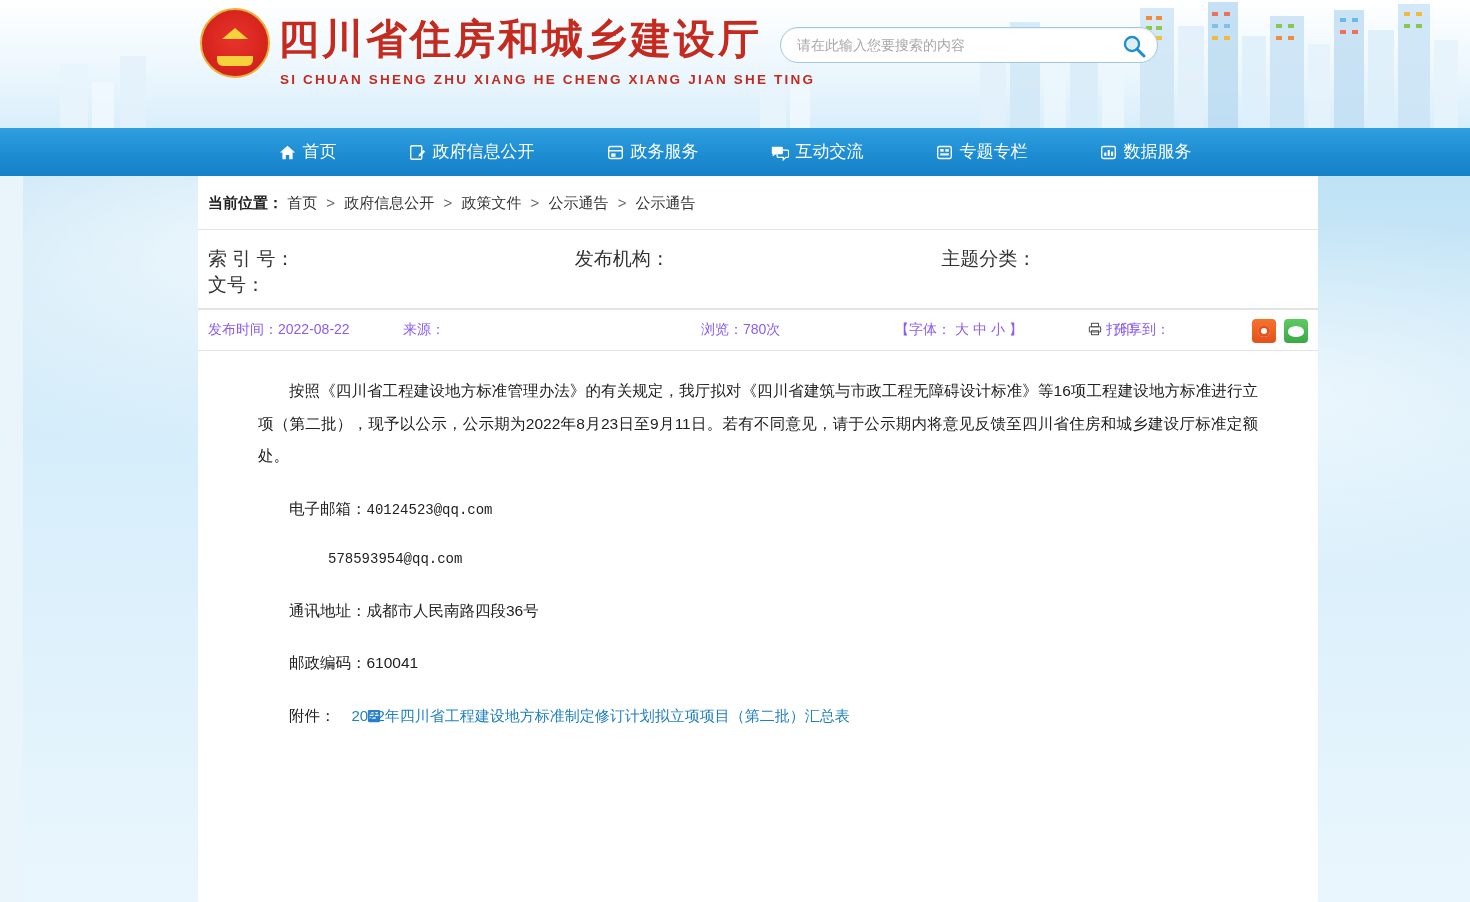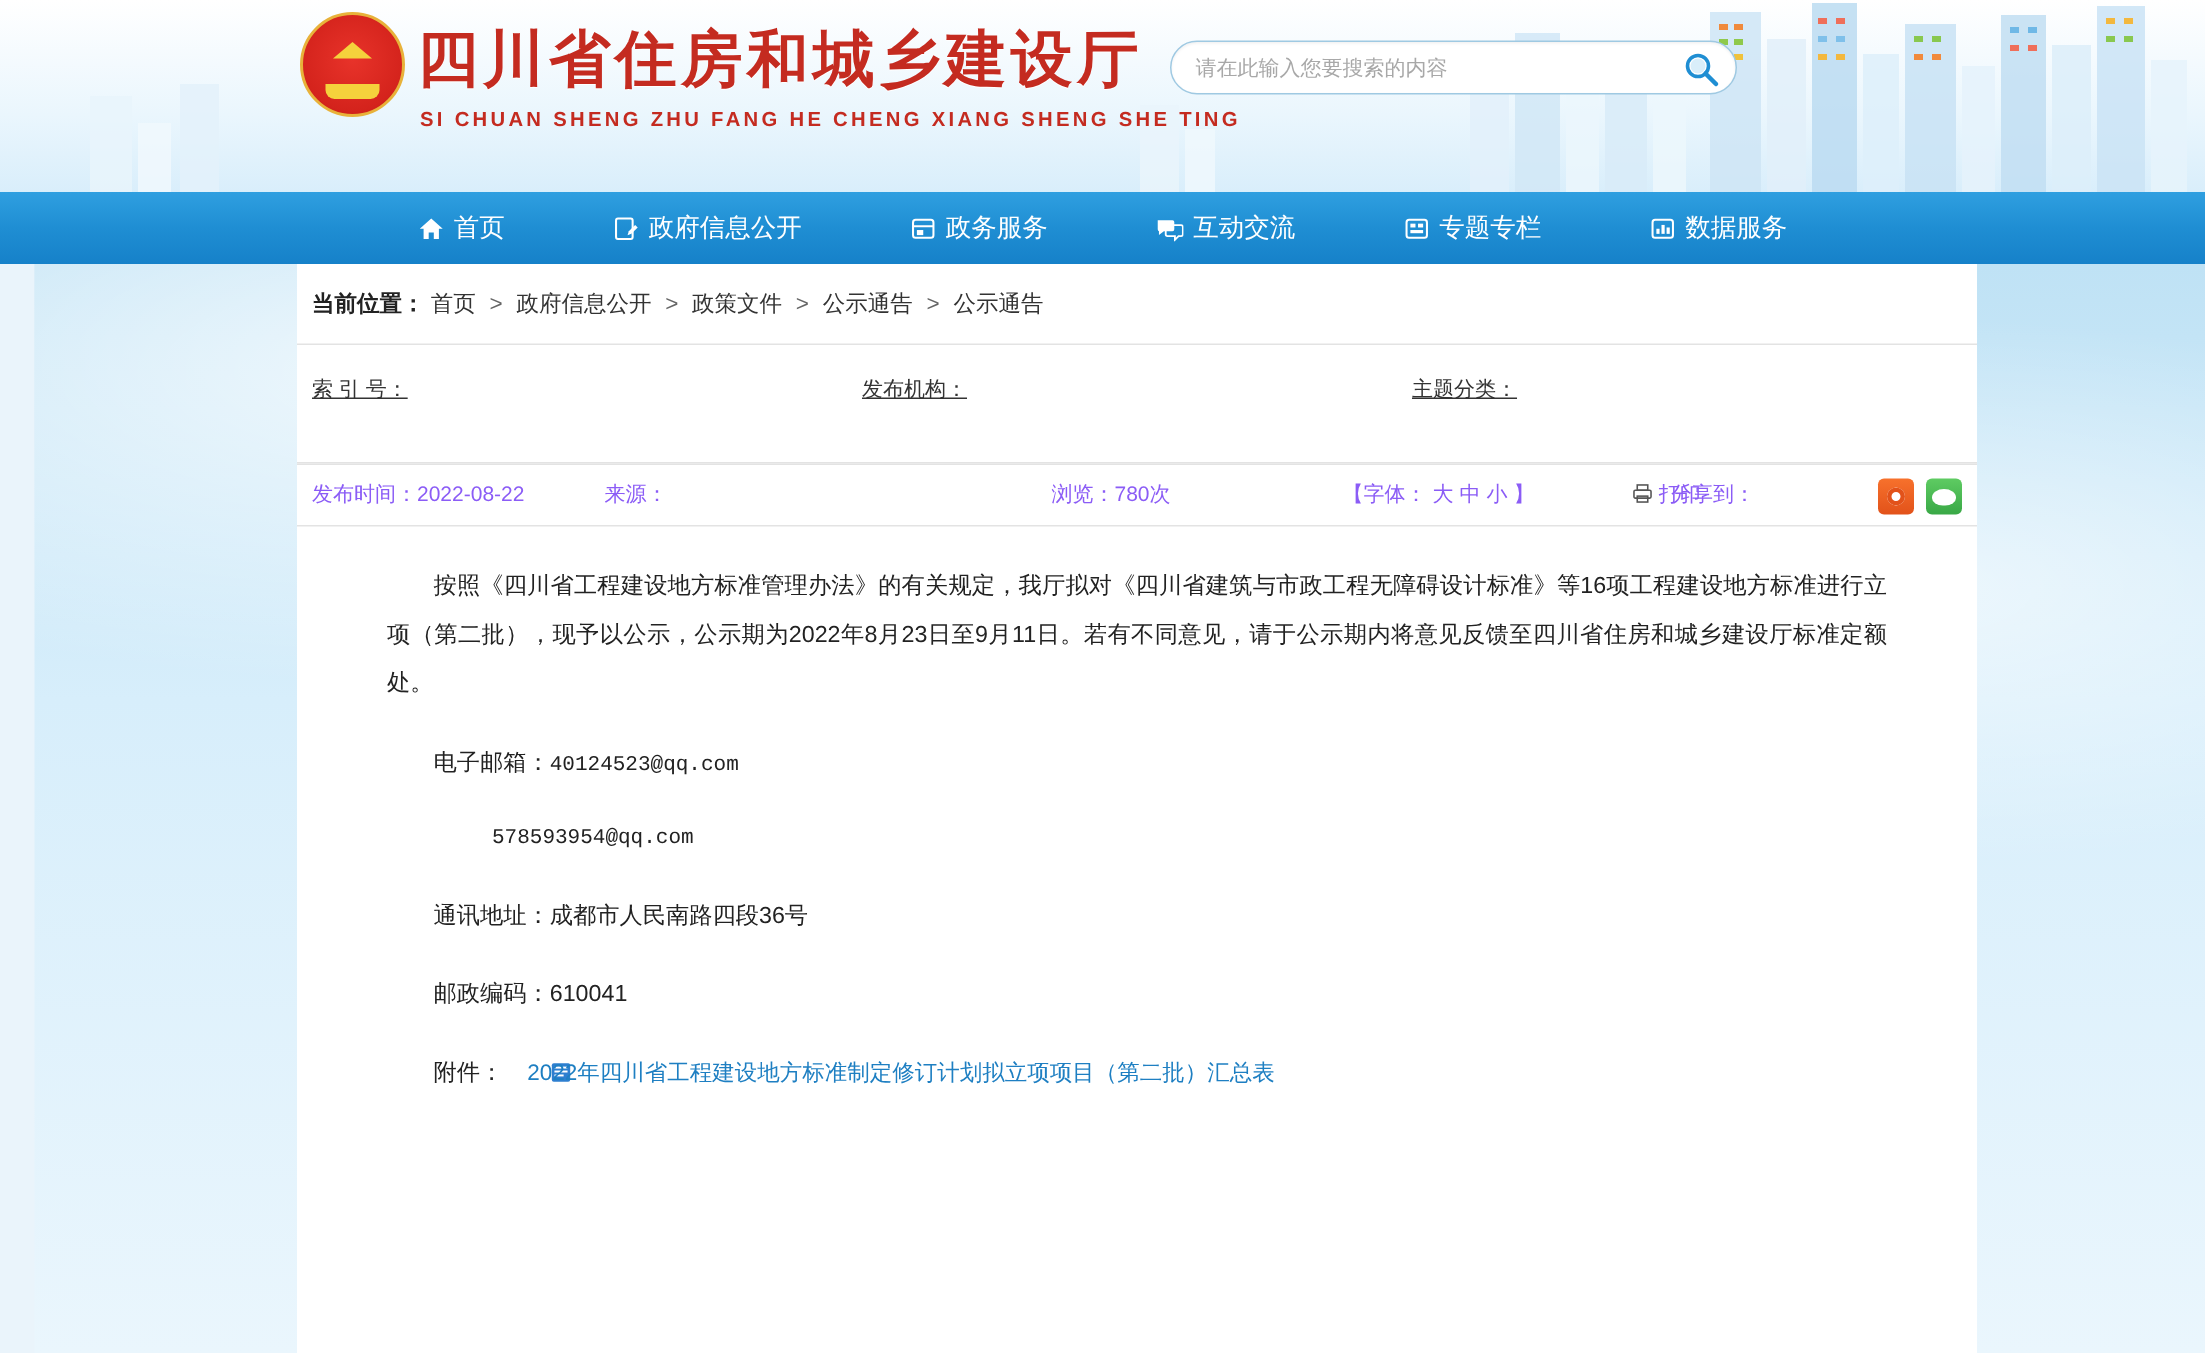--- a/index.html
+++ b/index.html
@@ -155,23 +155,22 @@
     border-bottom: 1px solid #e3e3e3;
   }
   .breadcrumb b { font-weight: bold; color: #222; }
   .breadcrumb a { color: #333; text-decoration: none; cursor: pointer; }
   .bc-sep { color: #666; margin: 0 5px; }
 
   
   .meta {
     padding: 16px 10px 10px 10px;
     border-bottom: 1px solid #e3e3e3;
-    font-size: 14px;
+    font-size: 19px;
     color: #333;
-    text-decoration: underline;
   }
   .meta-row { display: flex; height: 26px; line-height: 26px; }
   .meta-cell { width: 395px; }
   .meta-cell.c2 { width: 395px; }
   .meta-label { color: #333; }
   .meta-val { color: #333; }
 
   
   .doc-title {
     text-align: center;
@@ -297,21 +296,21 @@
       <rect x="1404" y="24" width="6" height="4" fill="#89c84f"></rect>
       <rect x="1416" y="24" width="6" height="4" fill="#89c84f"></rect>
     </g>
   </svg>
 
   <div class="emblem-wrap">
     <div class="emblem"></div>
   </div>
 
   <div class="site-title">四川省住房和城乡建设厅</div>
-  <div class="site-pinyin">SI CHUAN SHENG ZHU FANG HE CHENG XIANG SHENG SHE TING</div>
+  <div class="site-pinyin">SI CHUAN SHENG ZHU XIANG HE CHENG XIANG JIAN SHE TING</div>
 
   <div class="search-box">
     <input class="search-input" type="text" placeholder="请在此输入您要搜索的内容" style="">
     <button class="search-btn">
       <svg width="26" height="26" viewBox="0 0 26 26">
         <circle cx="11" cy="11" r="7" fill="none" stroke="#1f8ed3" stroke-width="2.4"></circle>
         <circle cx="11" cy="11" r="5" fill="#bfe3f7" opacity=".6"></circle>
         <line x1="16" y1="16" x2="23" y2="23" stroke="#1f8ed3" stroke-width="3" stroke-linecap="round"></line>
       </svg>
     </button>
@@ -404,20 +403,24 @@
         <div class="meta-cell">
           <span class="meta-label">发布机构：</span>
           <span class="meta-val"></span>
         </div>
         <div class="meta-cell c2">
           <span class="meta-label">主题分类：</span>
           <span class="meta-val"></span>
         </div>
       </div>
       <div class="meta-row">
+        <div class="meta-cell">
+          <span class="meta-label">文号：</span>
+          <span class="meta-val"></span>
+        </div>
         <div class="meta-cell"></div>
       </div>
     </div>
 
 
     <div class="info-bar">
       <div class="ib ib-pub">
         <span>发布时间：</span><span>2022-08-22</span>
       </div>
       <div class="ib ib-src">

